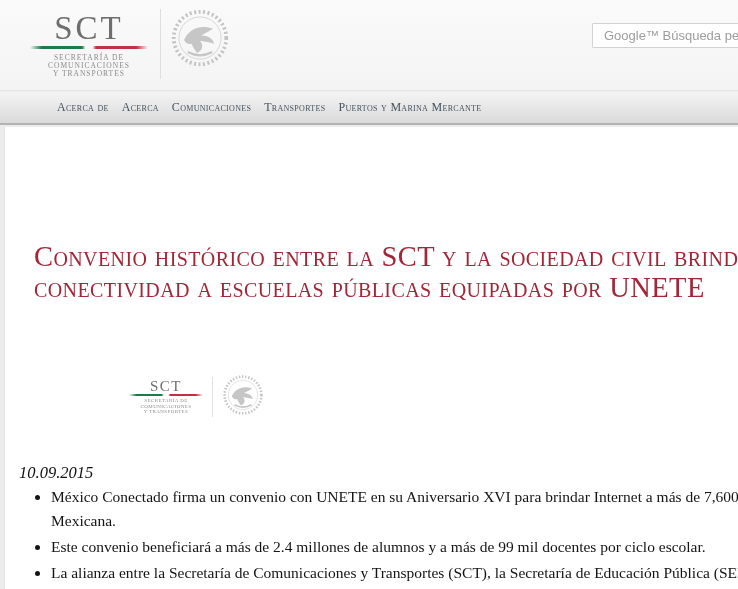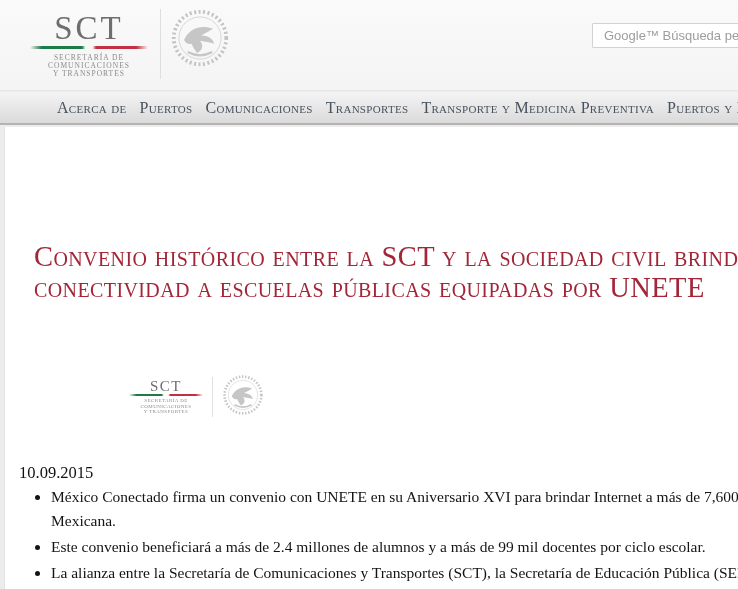--- a/index.html
+++ b/index.html
@@ -48,21 +48,21 @@
     position:absolute; left:0; top:92px; width:1080px; height:33px;
     background:linear-gradient(#f4f4f4,#dadada);
     border-bottom:2px solid #b3b3b3;
     display:flex; align-items:center;
     padding-left:57px; gap:13px;
     white-space:nowrap;
   }
   .nav a {
     font-family:"Liberation Serif", serif;
     font-variant:small-caps;
-    font-size:16px; color:#46525e; text-decoration:none; letter-spacing:.3px;
+    font-size:12px; color:#46525e; text-decoration:none; letter-spacing:.3px;
     cursor:pointer;
   }
 
   
   .content {
     position:absolute; left:4px; top:127px; width:1072px; height:462px;
     background:#fff; border-left:1px solid #e3e3e3;
   }
   .title { position:absolute; left:29px; top:114px; font-weight:normal; }
   .title .t-line {
@@ -83,21 +83,21 @@
       rgba(30,122,70,0) 0%, #1e7a46 10%, #1e7a46 44%,
       rgba(255,255,255,0) 47%, rgba(255,255,255,0) 53%,
       #c23140 56%, #c23140 90%, rgba(194,49,64,0) 100%);
   }
   .mini-lines { margin-top:2px; }
   .mini-line { font-size:5px; line-height:5.5px; letter-spacing:.4px; color:#8b8b8b; }
   .mini-divider { width:1px; height:40px; background:#e0e0e0; }
 
   .date {
     position:absolute; left:14px; top:336px;
-    font-size:16.5px; color:#111;
+    font-style:italic; font-size:16.5px; color:#111;
   }
   .bullets {
     position:absolute; left:0; top:358px; width:1060px;
     padding-left:46px; list-style:disc outside;
     font-size:15.5px; color:#141414;
   }
   .bullets li { line-height:24px; }
   .bullets li + li { margin-top:2px; }
   .b-line { white-space:nowrap; }
 </style>
@@ -127,24 +127,23 @@
         <path d="M15 34 C20 23, 31 17, 46 22 C39 26, 36 28, 33 29 C42 30, 46 33, 47 38 C40 36, 36 36, 32 35 C36 40, 35 45, 29 48 C26 44, 24 41, 23 38 C20 39, 17 38, 15 34 Z" fill="#c6c6c6"></path>
         <path d="M19 47 Q32 54 45 47" stroke="#c6c6c6" stroke-width="2.5" fill="none"></path>
       </svg>
     </span>
 
     <input class="search-box" type="text" placeholder="Google™ Búsqueda personalizada" style="">
   </div>
 
   <div class="nav">
     <a>Acerca de</a>
-    <a>Puertos</a>
+    <a>Acerca</a>
     <a>Comunicaciones</a>
     <a>Transportes</a>
-    <a>Transporte y Medicina Preventiva</a>
     <a>Puertos y Marina Mercante</a>
   </div>
 
   <div class="content">
 
     <h1 class="title">
       <div class="t-line">Convenio histórico entre la SCT y la sociedad civil brindará</div>
       <div class="t-line">conectividad a escuelas públicas equipadas por UNETE</div>
     </h1>
 

